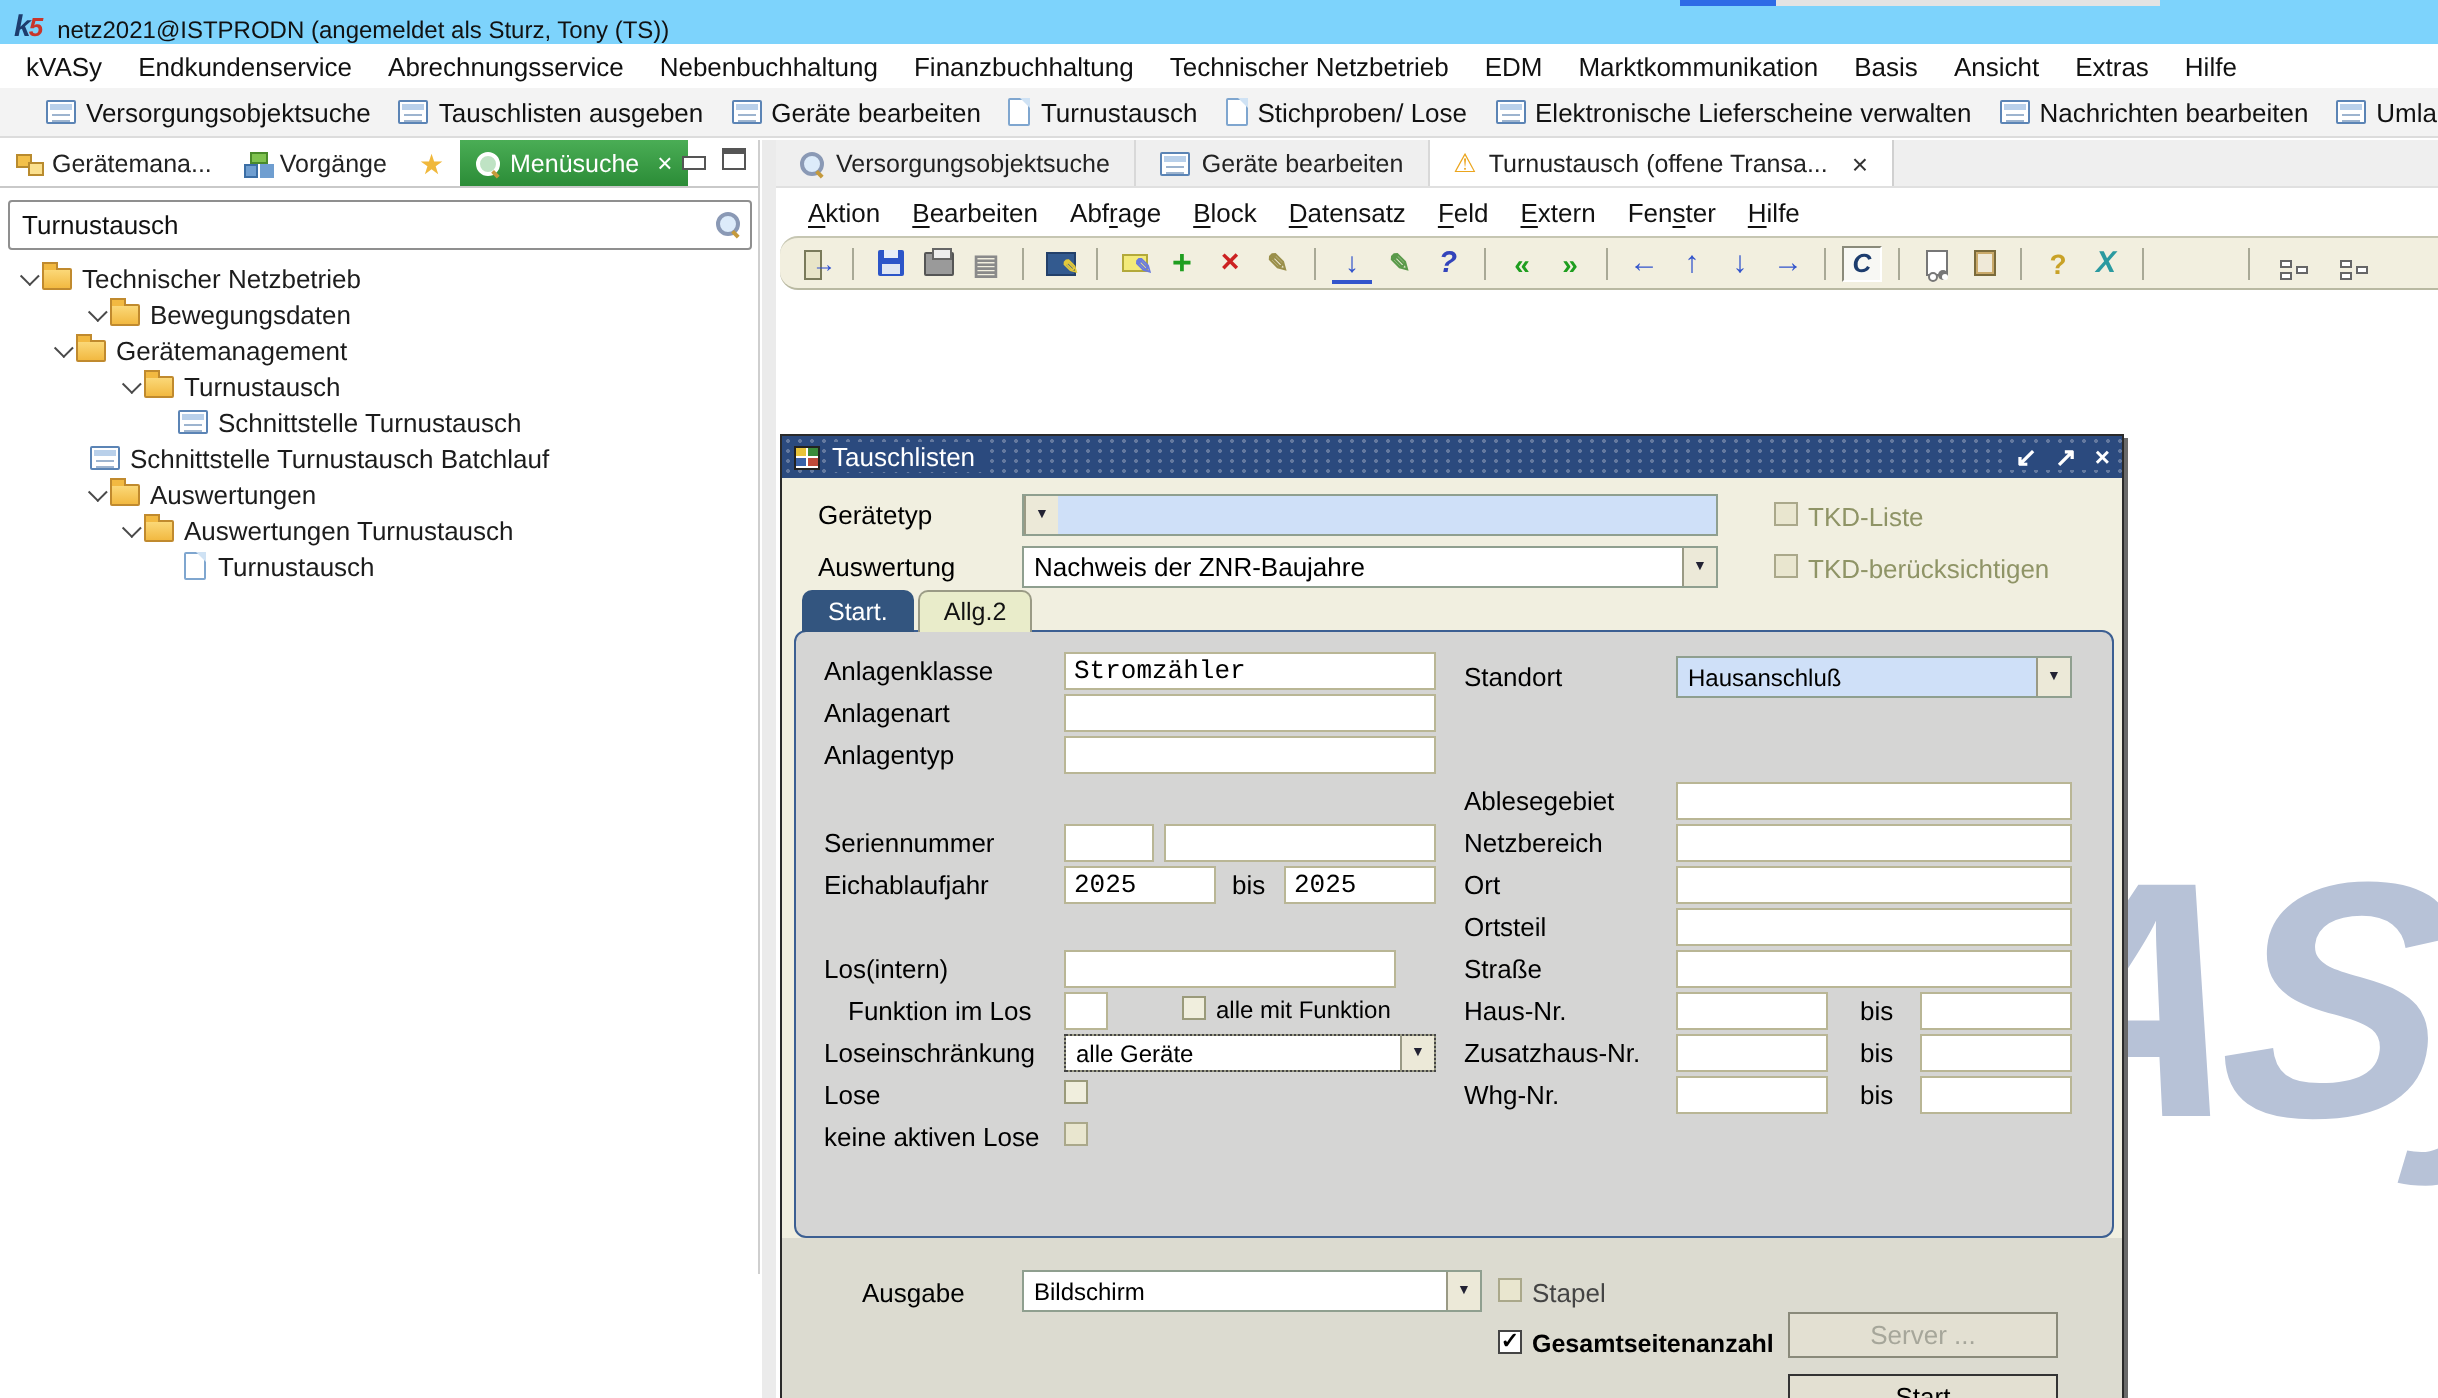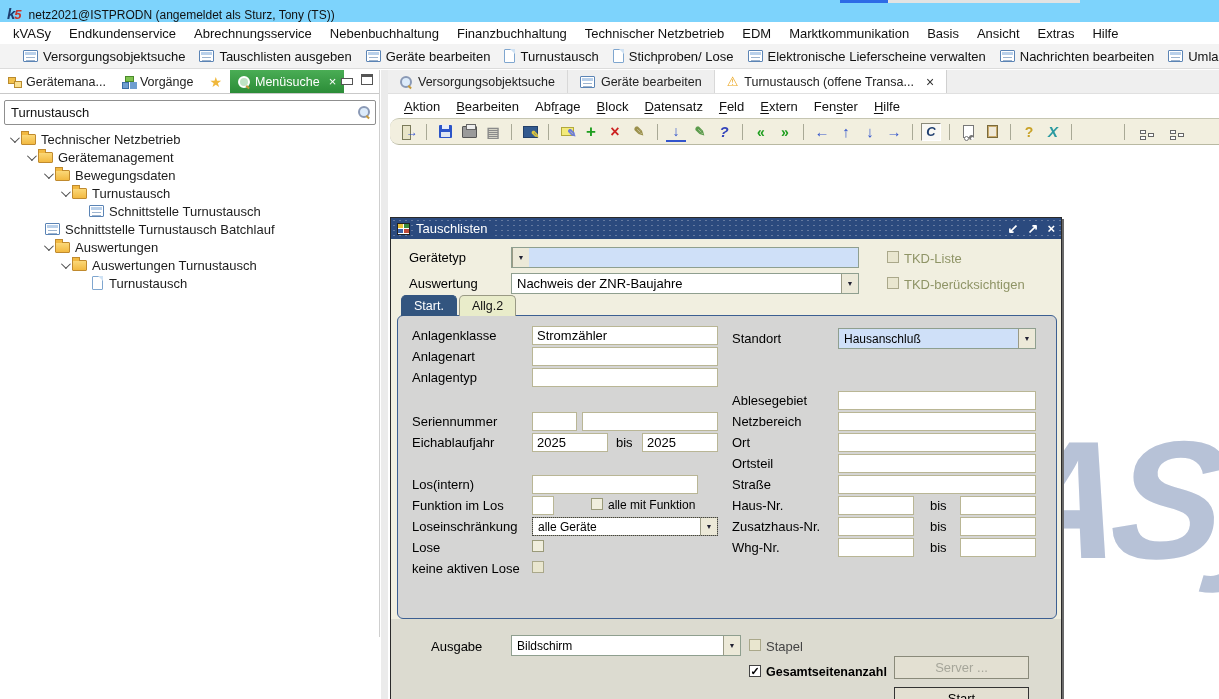--- a/index.html
+++ b/index.html
@@ -137,21 +137,21 @@
   .cb-label{position:absolute;white-space:nowrap;color:#000;}
   .cb-label.dis{color:#8f9466;}
 
   #dlg-tabs{position:absolute;left:10px;top:77px;display:flex;gap:2px;z-index:3;}
   .dtab{padding:3px 12px 3px;font-size:12.5px;border-radius:5px 5px 0 0;border:1px solid #9a9a85;border-bottom:none;cursor:default;}
   .dtab.active{background:#33557f;color:#fff;border-color:#33557f;}
   .dtab.idle{background:#e9ecca;color:#111;}
 
   #dlg-content{position:absolute;left:6px;top:97px;width:660px;height:304px;background:#d5d5d4;border:1px solid #3c5f92;border-radius:6px;z-index:2;}
   .fld{position:absolute;height:19px;background:#fff;border:1px solid #b9b695;font:13px "Liberation Sans",sans-serif;padding:0 4px;color:#000;}
-  input.fld{outline:none;}
+  input.fld{outline:none;font-family:Liberation Mono, monospace;}
 
   #dlg-footer{position:absolute;left:0;top:401px;width:670px;height:101px;background:#dcdbd0;}
   .btn{position:absolute;width:135px;height:23px;background:#e3e0d2;border:1px solid #8a8a7a;display:flex;align-items:center;justify-content:center;font-size:13px;cursor:default;}
   .btn.dis{color:#a6a69a;}
   .btn.primary{border:1px solid #333;color:#000;}
 </style>
 </head>
 <body>
 
 <div id="screen">
@@ -240,29 +240,29 @@
     <div id="search-row">
       <input id="search-input" value="Turnustausch" style="">
       <span class="ic-mag" id="search-mag"></span>
     </div>
     <div id="tree">
       <div class="trow" style="padding-left:6px">
           <span class="chev"></span>
           <span class="ic-folder"></span>
           <span>Technischer Netzbetrieb</span>
         </div>
+      <div class="trow" style="padding-left:40px">
+          <span class="chev"></span>
+          <span class="ic-folder"></span>
+          <span>Bewegungsdaten</span>
+        </div>
       <div class="trow" style="padding-left:23px">
           <span class="chev"></span>
           <span class="ic-folder"></span>
           <span>Gerätemanagement</span>
-        </div>
-      <div class="trow" style="padding-left:40px">
-          <span class="chev"></span>
-          <span class="ic-folder"></span>
-          <span>Bewegungsdaten</span>
         </div>
       <div class="trow" style="padding-left:57px">
           <span class="chev"></span>
           <span class="ic-folder"></span>
           <span>Turnustausch</span>
         </div>
       <div class="trow" style="padding-left:88px">
           <span class="ic-form tree-ic-form"></span>
           <span>Schnittstelle Turnustausch</span>
         </div>
@@ -425,21 +425,21 @@
           <input class="fld" style="left: 184px; top: 96px; width: 136px;" value="">
 
           <span class="dlg-label" style="left:14px;top:119px">Eichablaufjahr</span>
           <input class="fld" style="left: 134px; top: 117px; width: 76px;" value="2025">
           <span class="dlg-label" style="left:218px;top:119px">bis</span>
           <input class="fld" style="left: 244px; top: 117px; width: 76px;" value="2025">
 
           <span class="dlg-label" style="left:14px;top:161px">Los(intern)</span>
           <input class="fld" style="left: 134px; top: 159px; width: 166px;" value="">
 
-          <span class="dlg-label" style="left:14px;top:182px">Funktion im Los</span>
+          <span class="dlg-label" style="left:26px;top:182px">Funktion im Los</span>
           <input class="fld" style="left: 134px; top: 180px; width: 22px;" value="">
           <span class="cb" style="left:193px;top:182px"></span>
           <span class="cb-label" style="left:210px;top:182px;font-size:12px">alle mit Funktion</span>
 
           <span class="dlg-label" style="left:14px;top:203px">Loseinschränkung</span>
           <div class="combo dotted" style="left:134px;top:201px;width:186px;height:19px">
             <span class="ctext" style="font-size:12px">alle Geräte</span>
               <span class="cbtn">▼</span>
           </div>
 

